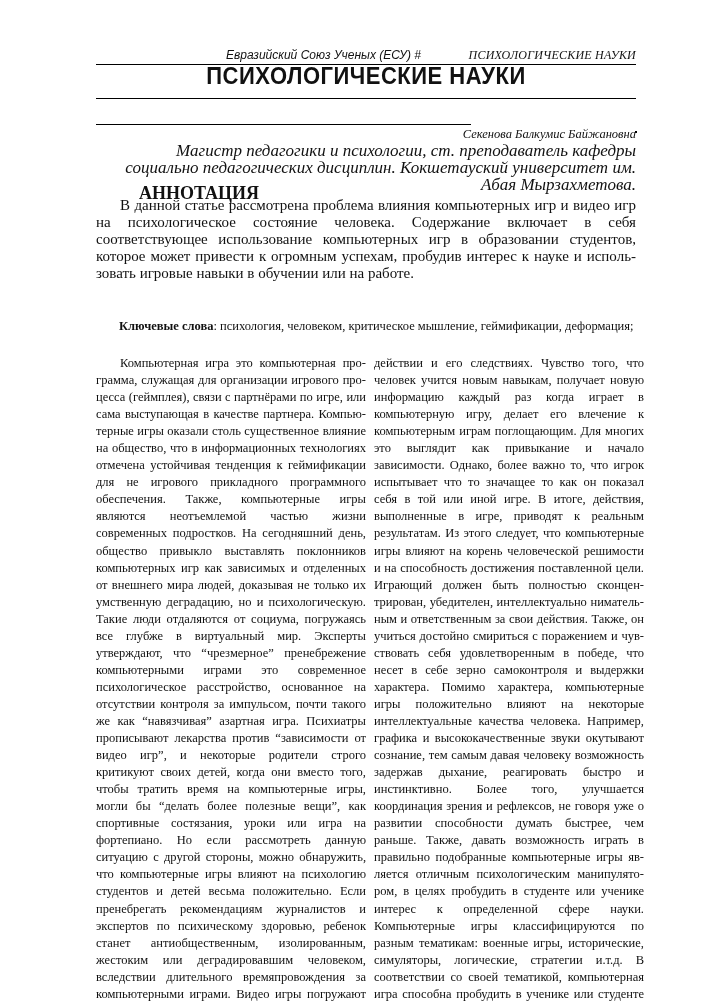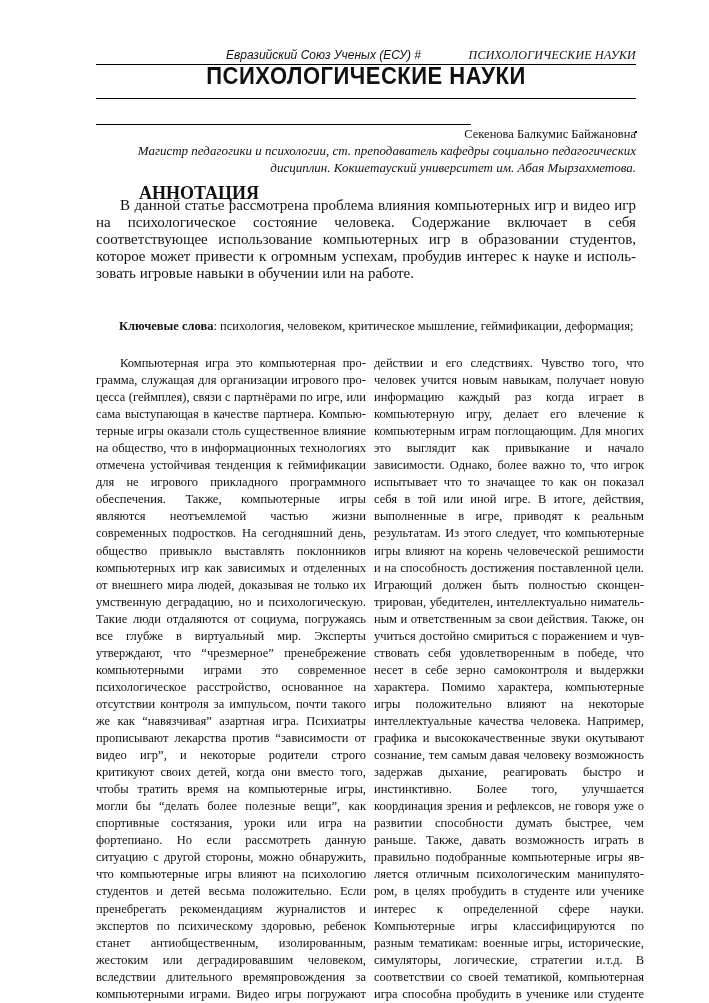--- a/index.html
+++ b/index.html
@@ -12,23 +12,23 @@
     .rh-right { position: absolute; right: 0; top: 0; white-space: nowrap;
       font-family: "Liberation Serif", serif; font-size: 12px; letter-spacing: 0.2px; }
     .rule { position: absolute; left: 85px; width: 540px; height: 0; border-top: 1px solid #000; }
     .section-title { position: absolute; left: 85px; width: 540px; top: 64px; text-align: center;
       font-family: "Liberation Sans", sans-serif; font-weight: bold; font-size: 22px;
       letter-spacing: 0.5px; transform: scaleY(1.05); }
     .article-title { position: absolute; left: 85px; width: 540px; top: 104px; text-align: center;
       font-family: "Liberation Sans", sans-serif; font-size: 15px; letter-spacing: 0.2px; }
 
     .author { position: absolute; right: 84px; top: 127px; font-family: "Liberation Serif", serif;
-      font-size: 12.5px; text-align: right; }
+      font-style: italic; font-size: 12.5px; text-align: right; }
     .affil { position: absolute; left: 110px; right: 84px; top: 142px; font-family: "Liberation Serif", serif;
-      font-style: italic; font-size: 13px; text-align: right; line-height: 17px; }
+      font-style: italic; font-size: 17px; text-align: right; line-height: 17px; }
 
     .ann-head { position: absolute; left: 108px; top: 183px; font-family: "Liberation Serif", serif;
       font-weight: bold; font-size: 18px; margin-left: 20px; }
     .ann-body { position: absolute; left: 85px; width: 540px; top: 197px; font-family: "Liberation Serif", serif;
       font-size: 15px; line-height: 17px; text-align: justify; text-indent: 24px; }
 
     .keywords { position: absolute; left: 108px; width: 530px; top: 319px; font-family: "Liberation Serif", serif;
       font-size: 12.5px; }
     .keywords b { font-weight: bold; }
 

